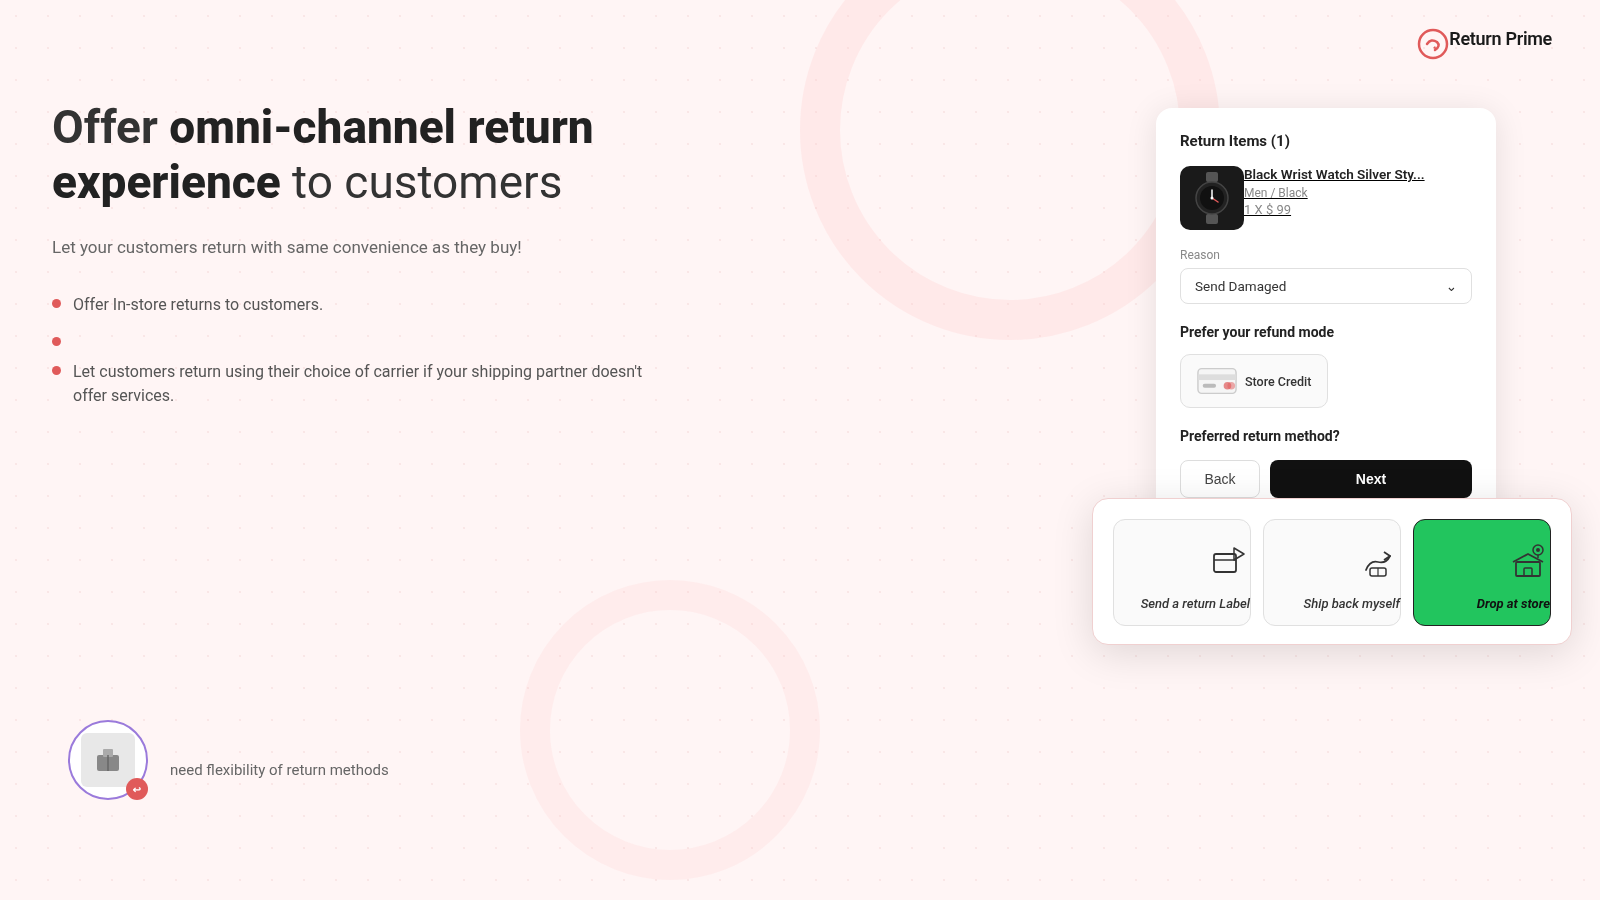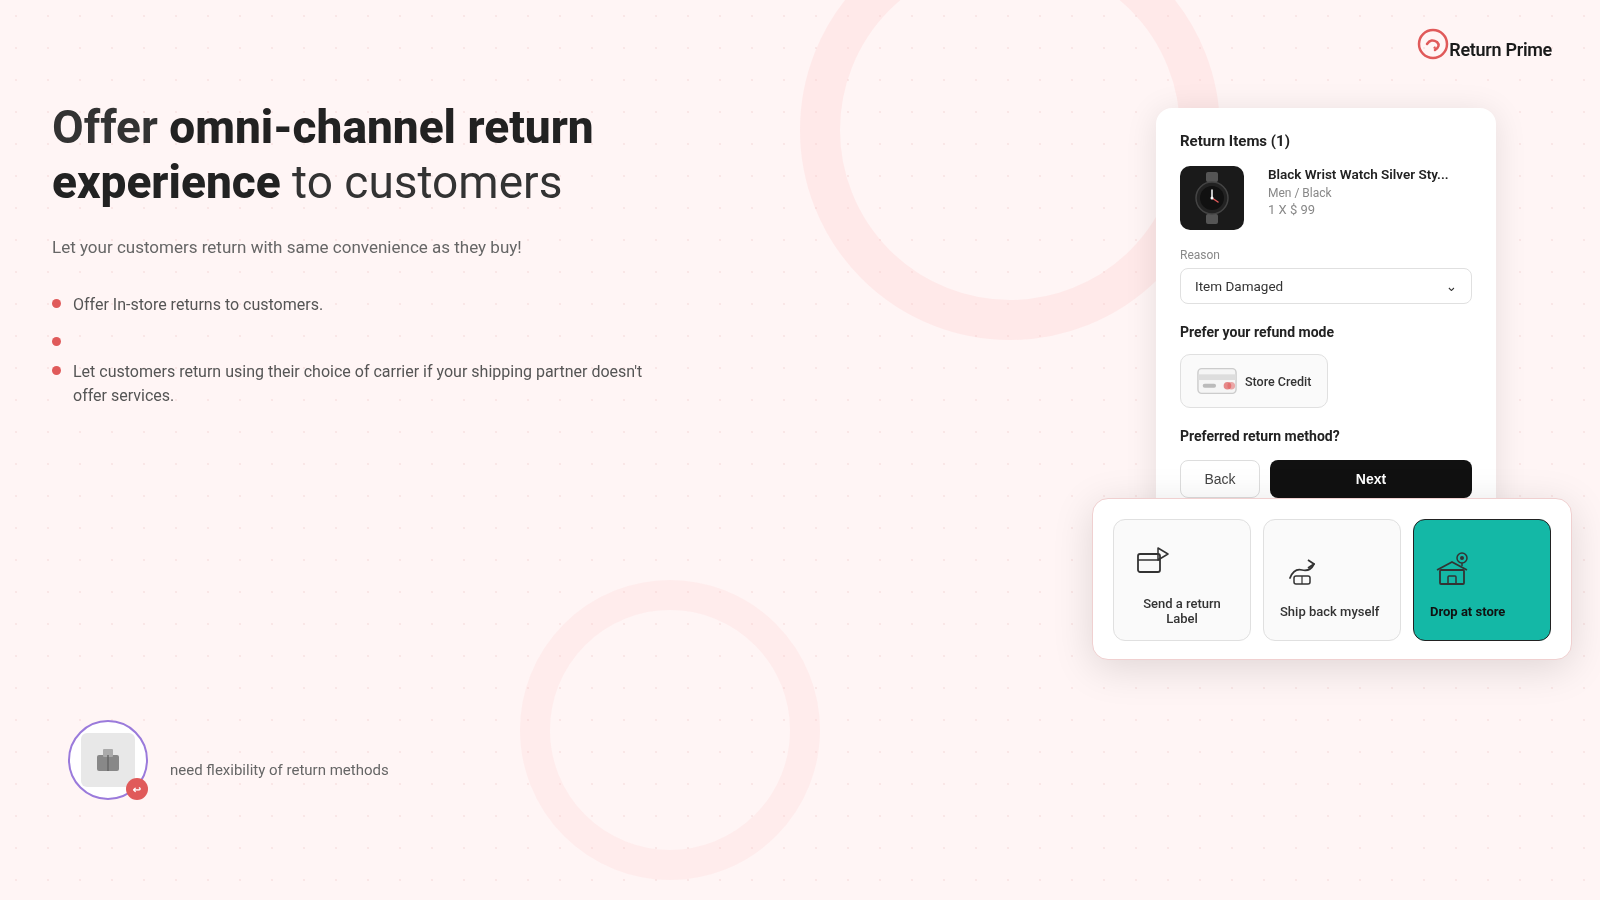--- a/index.html
+++ b/index.html
@@ -34,21 +34,21 @@
       background-image: radial-gradient(circle, rgba(220,150,150,0.15) 1.5px, transparent 1.5px);
       background-size: 32px 32px;
       pointer-events: none;
     }
 
     
     .header {
       position: absolute;
       top: 28px; right: 48px;
       display: flex;
-      align-items: flex-end;
+      align-items: flex-start;
       gap: 0;
     }
     .logo-icon {
       width: 32px; height: 32px;
     }
     .logo-text {
       font-size: 18px;
       font-weight: 600;
       color: #1a1a1a;
       letter-spacing: -0.3px;
@@ -171,23 +171,24 @@
     .card-title {
       font-size: 15px;
       font-weight: 700;
       color: #222;
       margin-bottom: 16px;
     }
 
     
     .product-row {
       display: flex;
-      gap: 24px;
+      gap: 0;
       align-items: flex-start;
       margin-bottom: 18px;
+      text-decoration: underline;
     }
     .product-img {
       width: 64px; height: 64px;
       border-radius: 10px;
       background: #1a1a1a;
       overflow: hidden;
       display: flex; align-items: center; justify-content: center;
       flex-shrink: 0;
     }
     .product-info .name {
@@ -309,29 +310,30 @@
       display: flex;
       gap: 12px;
     }
     .method-card {
       flex: 1;
       border: 1.5px solid #e0e0e0;
       border-radius: 12px;
       background: #fafafa;
       display: flex;
       flex-direction: column;
-      align-items: flex-start;
+      align-items: flex-end;
       justify-content: center;
-      padding: 20px 16px 14px;
+      padding: 20px 0 14px;
       cursor: pointer;
       gap: 12px;
+      font-style: italic;
     }
     .method-card.selected {
       border-color: #222;
-      background: #14b8a6;
+      background: #22c55e;
     }
     .method-card .method-icon {
       width: 44px; height: 44px;
       display: flex; align-items: center; justify-content: center;
     }
     .method-card .method-label {
       font-size: 13px;
       font-weight: 500;
       color: #333;
       text-align: center;
@@ -414,21 +416,21 @@
     <div class="product-info">
       <div class="name">Black Wrist Watch Silver Sty...</div>
       <div class="variant">Men / Black</div>
       <div class="price">1 X $ 99</div>
     </div>
   </div>
 
   
   <div class="reason-label">Reason</div>
   <div class="reason-dropdown">
-    <span>Item Damaged</span>
+    <span>Send Damaged</span>
     <span>⌄</span>
   </div>
 
   
   <div class="section-title">Prefer your refund mode</div>
   <div class="refund-option">
     <div class="refund-icon">
       <svg width="42" height="28" viewBox="0 0 42 28" fill="none">
         <rect x="1" y="1" width="40" height="26" rx="4" fill="#f5f5f5" stroke="#ccc" stroke-width="1.5"></rect>
         <rect x="1" y="7" width="40" height="6" fill="#ddd"></rect>

